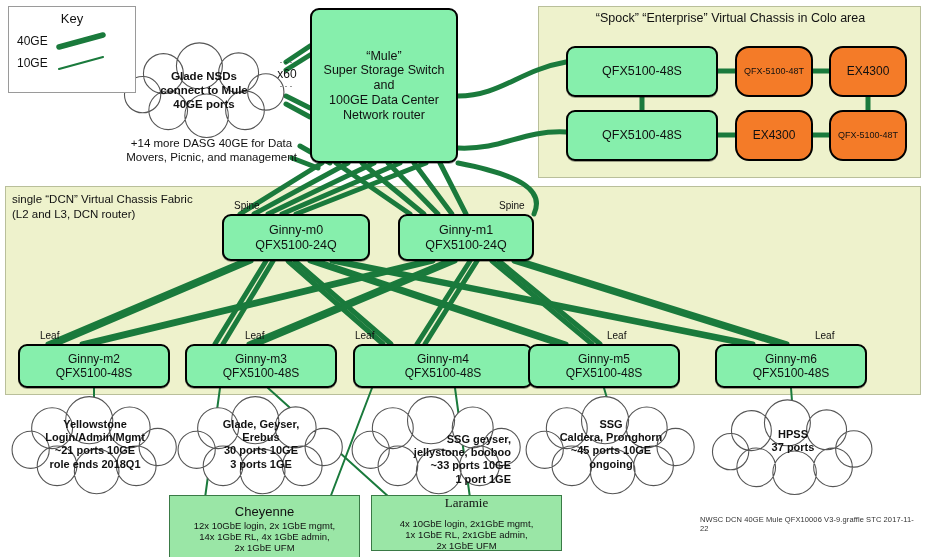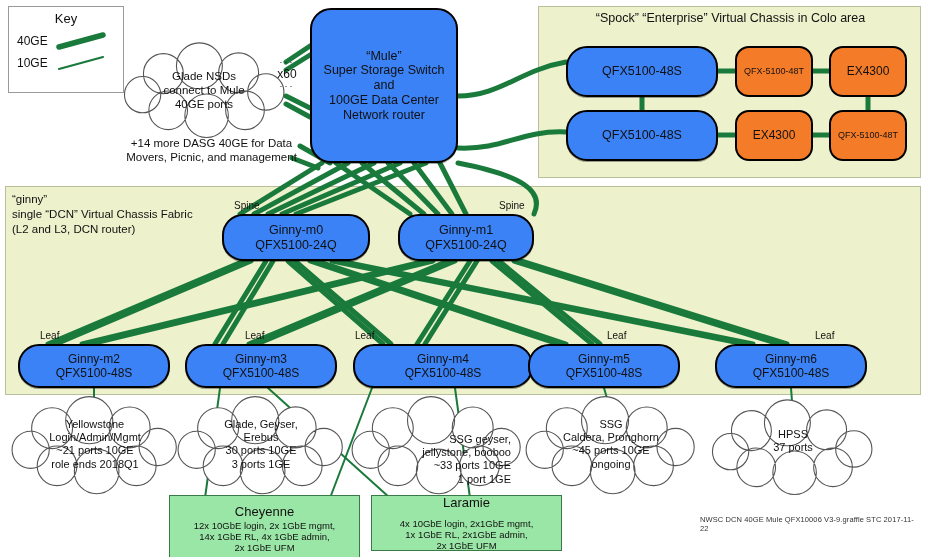--- a/index.html
+++ b/index.html
@@ -2,30 +2,30 @@
 <html><head>
 <meta charset="utf-8">
 <style>
   html,body{margin:0;padding:0;background:#fff;}
   body{width:926px;height:557px;overflow:hidden;
        font-family:"Liberation Sans",sans-serif;color:#111;}
   #stage{position:relative;width:926px;height:557px;}
   svg#canvas{position:absolute;left:0;top:0;width:926px;height:557px;}
   .node{position:absolute;box-sizing:border-box;display:flex;flex-direction:column;
         align-items:center;justify-content:center;text-align:center;line-height:1.18;}
-  .sw{background:#3b82f6;border:2.5px solid #000;border-radius:21px;
+  .sw{background:#86efac;border:2.5px solid #000;border-radius:9px;
       box-shadow:0 1px 0 rgba(0,0,0,.35);}
   .sw-orange{background:#f47b28;border:2.5px solid #000;border-radius:14px;}
   .greenbox{background:#9ae6a6;border:1px solid #3a7a46;}
   .region{position:absolute;background:#eef2cc;border:1px solid #b9bf9a;box-sizing:border-box;}
   .plainlabel{position:absolute;}
   .keybox{position:absolute;background:#fff;border:1px solid #9a9a9a;box-sizing:border-box;}
   .tiny{font-size:9px;}
   .lbl-leaf{position:absolute;font-size:10px;color:#111;}
-  .cloudtext{position:absolute;text-align:center;line-height:1.2;font-size:11px;}
+  .cloudtext{position:absolute;text-align:center;line-height:1.2;font-size:11px;font-weight:bold;}
   .footer{position:absolute;font-size:7.5px;color:#333;letter-spacing:.1px;}
 </style>
 </head>
 <body>
 
 <div id="stage">
 
   <div class="region" style="left:538px;top:6px;width:383px;height:172px;"></div>
   <div class="region" style="left:5px;top:186px;width:916px;height:209px;"></div>
 
@@ -89,21 +89,21 @@
     <g id="clouds-layer" stroke="#555" stroke-width="1.1" fill="#ffffff">
         <path d="M 124.465 94.68 a 18.134999999999998 18.134999999999998 0 1 0 36.269999999999996 0 a 18.134999999999998 18.134999999999998 0 1 0 -36.269999999999996 0 M 143.4515 73.62 a 19.948500000000003 19.948500000000003 0 1 0 39.897000000000006 0 a 19.948500000000003 19.948500000000003 0 1 0 -39.897000000000006 0 M 176.429 65.82 a 22.971 22.971 0 1 0 45.942 0 a 22.971 22.971 0 1 0 -45.942 0 M 218.6515 72.84 a 19.948500000000003 19.948500000000003 0 1 0 39.897000000000006 0 a 19.948500000000003 19.948500000000003 0 1 0 -39.897000000000006 0 M 247.66500000000002 91.95 a 18.134999999999998 18.134999999999998 0 1 0 36.269999999999996 0 a 18.134999999999998 18.134999999999998 0 1 0 -36.269999999999996 0 M 225.656 110.28 a 19.344 19.344 0 1 0 38.688 0 a 19.344 19.344 0 1 0 -38.688 0 M 184.838 115.74000000000001 a 21.762 21.762 0 1 0 43.524 0 a 21.762 21.762 0 1 0 -43.524 0 M 148.856 110.28 a 19.344 19.344 0 1 0 38.688 0 a 19.344 19.344 0 1 0 -38.688 0" fill="#ffffff" stroke="#555" stroke-width="1.1"></path>
         <path d="M 12.04999999999999 449.8 a 18.6 18.6 0 1 0 37.2 0 a 18.6 18.6 0 1 0 -37.2 0 M 31.64 428.2 a 20.46 20.46 0 1 0 40.92 0 a 20.46 20.46 0 1 0 -40.92 0 M 65.66499999999999 420.2 a 23.56 23.56 0 1 0 47.12 0 a 23.56 23.56 0 1 0 -47.12 0 M 109.19 427.4 a 20.46 20.46 0 1 0 40.92 0 a 20.46 20.46 0 1 0 -40.92 0 M 139.1 447 a 18.6 18.6 0 1 0 37.2 0 a 18.6 18.6 0 1 0 -37.2 0 M 116.41 465.8 a 19.840000000000003 19.840000000000003 0 1 0 39.68000000000001 0 a 19.840000000000003 19.840000000000003 0 1 0 -39.68000000000001 0 M 74.33000000000001 471.4 a 22.319999999999997 22.319999999999997 0 1 0 44.63999999999999 0 a 22.319999999999997 22.319999999999997 0 1 0 -44.63999999999999 0 M 37.209999999999994 465.8 a 19.840000000000003 19.840000000000003 0 1 0 39.68000000000001 0 a 19.840000000000003 19.840000000000003 0 1 0 -39.68000000000001 0" fill="#ffffff" stroke="#555" stroke-width="1.1"></path>
         <path d="M 178.04999999999998 449.8 a 18.6 18.6 0 1 0 37.2 0 a 18.6 18.6 0 1 0 -37.2 0 M 197.64 428.2 a 20.46 20.46 0 1 0 40.92 0 a 20.46 20.46 0 1 0 -40.92 0 M 231.665 420.2 a 23.56 23.56 0 1 0 47.12 0 a 23.56 23.56 0 1 0 -47.12 0 M 275.19 427.4 a 20.46 20.46 0 1 0 40.92 0 a 20.46 20.46 0 1 0 -40.92 0 M 305.09999999999997 447 a 18.6 18.6 0 1 0 37.2 0 a 18.6 18.6 0 1 0 -37.2 0 M 282.40999999999997 465.8 a 19.840000000000003 19.840000000000003 0 1 0 39.68000000000001 0 a 19.840000000000003 19.840000000000003 0 1 0 -39.68000000000001 0 M 240.32999999999998 471.4 a 22.319999999999997 22.319999999999997 0 1 0 44.63999999999999 0 a 22.319999999999997 22.319999999999997 0 1 0 -44.63999999999999 0 M 203.21 465.8 a 19.840000000000003 19.840000000000003 0 1 0 39.68000000000001 0 a 19.840000000000003 19.840000000000003 0 1 0 -39.68000000000001 0" fill="#ffffff" stroke="#555" stroke-width="1.1"></path>
         <path d="M 352.09999999999997 449.8 a 18.6 18.6 0 1 0 37.2 0 a 18.6 18.6 0 1 0 -37.2 0 M 372.34000000000003 428.2 a 20.46 20.46 0 1 0 40.92 0 a 20.46 20.46 0 1 0 -40.92 0 M 407.49 420.2 a 23.56 23.56 0 1 0 47.12 0 a 23.56 23.56 0 1 0 -47.12 0 M 452.24 427.4 a 20.46 20.46 0 1 0 40.92 0 a 20.46 20.46 0 1 0 -40.92 0 M 483 447 a 18.6 18.6 0 1 0 37.2 0 a 18.6 18.6 0 1 0 -37.2 0 M 459.65999999999997 465.8 a 19.840000000000003 19.840000000000003 0 1 0 39.68000000000001 0 a 19.840000000000003 19.840000000000003 0 1 0 -39.68000000000001 0 M 416.38 471.4 a 22.319999999999997 22.319999999999997 0 1 0 44.63999999999999 0 a 22.319999999999997 22.319999999999997 0 1 0 -44.63999999999999 0 M 378.05999999999995 465.8 a 19.840000000000003 19.840000000000003 0 1 0 39.68000000000001 0 a 19.840000000000003 19.840000000000003 0 1 0 -39.68000000000001 0" fill="#ffffff" stroke="#555" stroke-width="1.1"></path>
         <path d="M 526.1 449.8 a 18.6 18.6 0 1 0 37.2 0 a 18.6 18.6 0 1 0 -37.2 0 M 546.3399999999999 428.2 a 20.46 20.46 0 1 0 40.92 0 a 20.46 20.46 0 1 0 -40.92 0 M 581.49 420.2 a 23.56 23.56 0 1 0 47.12 0 a 23.56 23.56 0 1 0 -47.12 0 M 626.24 427.4 a 20.46 20.46 0 1 0 40.92 0 a 20.46 20.46 0 1 0 -40.92 0 M 657 447 a 18.6 18.6 0 1 0 37.2 0 a 18.6 18.6 0 1 0 -37.2 0 M 633.66 465.8 a 19.840000000000003 19.840000000000003 0 1 0 39.68000000000001 0 a 19.840000000000003 19.840000000000003 0 1 0 -39.68000000000001 0 M 590.38 471.4 a 22.319999999999997 22.319999999999997 0 1 0 44.63999999999999 0 a 22.319999999999997 22.319999999999997 0 1 0 -44.63999999999999 0 M 552.06 465.8 a 19.840000000000003 19.840000000000003 0 1 0 39.68000000000001 0 a 19.840000000000003 19.840000000000003 0 1 0 -39.68000000000001 0" fill="#ffffff" stroke="#555" stroke-width="1.1"></path>
         <path d="M 712.465 451.68 a 18.134999999999998 18.134999999999998 0 1 0 36.269999999999996 0 a 18.134999999999998 18.134999999999998 0 1 0 -36.269999999999996 0 M 731.4515 430.62 a 19.948500000000003 19.948500000000003 0 1 0 39.897000000000006 0 a 19.948500000000003 19.948500000000003 0 1 0 -39.897000000000006 0 M 764.429 422.82 a 22.971 22.971 0 1 0 45.942 0 a 22.971 22.971 0 1 0 -45.942 0 M 806.6515 429.84 a 19.948500000000003 19.948500000000003 0 1 0 39.897000000000006 0 a 19.948500000000003 19.948500000000003 0 1 0 -39.897000000000006 0 M 835.665 448.95 a 18.134999999999998 18.134999999999998 0 1 0 36.269999999999996 0 a 18.134999999999998 18.134999999999998 0 1 0 -36.269999999999996 0 M 813.656 467.28 a 19.344 19.344 0 1 0 38.688 0 a 19.344 19.344 0 1 0 -38.688 0 M 772.838 472.74 a 21.762 21.762 0 1 0 43.524 0 a 21.762 21.762 0 1 0 -43.524 0 M 736.856 467.28 a 19.344 19.344 0 1 0 38.688 0 a 19.344 19.344 0 1 0 -38.688 0" fill="#ffffff" stroke="#555" stroke-width="1.1"></path>
       </g>
   </svg>
 
-  <div class="keybox" style="left:8px;top:6px;width:116px;height:87px;">
+  <div class="keybox" style="left:8px;top:6px;width:128px;height:87px;">
     <div style="text-align:center;font-size:13px;padding-top:4px;">Key</div>
     <div style="display:flex;align-items:center;margin:6px 0 0 8px;">
       <span style="font-size:12px;width:38px;">40GE</span>
       <svg width="52" height="18">
         <line x1="4" y1="15" x2="48" y2="3" stroke="#1a7a3c" stroke-width="5.5" stroke-linecap="round"></line>
       </svg>
     </div>
     <div style="display:flex;align-items:center;margin:4px 0 0 8px;">
       <span style="font-size:12px;width:38px;">10GE</span>
       <svg width="52" height="18">
@@ -152,21 +152,20 @@
     <span>QFX5100-48S</span>
   </div>
   <div class="node sw-orange" style="left:735px;top:110px;width:78px;height:51px;font-size:12px;">
     <span>EX4300</span>
   </div>
   <div class="node sw-orange" style="left:829px;top:110px;width:78px;height:51px;font-size:9px;">
     <span>QFX-5100-48T</span>
   </div>
 
   <div class="plainlabel" style="left:12px;top:192px;width:250px;font-size:11.5px;line-height:1.3;">
-    <div>“ginny”</div>
     <div>single “DCN” Virtual Chassis Fabric</div>
     <div>(L2 and L3, DCN router)</div>
   </div>
 
   <div class="lbl-leaf" style="left:234px;top:200px;">Spine</div>
   <div class="node sw" style="left:222px;top:214px;width:148px;height:47px;font-size:12.5px;">
     <span>Ginny-m0</span>
     <span>QFX5100-24Q</span>
   </div>
 
@@ -235,21 +234,21 @@
     <div>37 ports</div>
   </div>
 
   <div class="node greenbox" style="left:169px;top:495px;width:191px;height:67px;font-size:9.5px;">
     <div style="font-size:13px;margin-bottom:1px;">Cheyenne</div>
     <div>12x 10GbE login, 2x 1GbE mgmt,</div>
     <div>14x 1GbE RL, 4x 1GbE admin,</div>
     <div>2x 1GbE UFM</div>
   </div>
   <div class="node greenbox" style="left:371px;top:495px;width:191px;height:56px;font-size:9.5px;">
-    <div style="font-size:13px;margin-bottom:8px;">Laramie</div>
+    <div style="font-size:13px;margin-bottom:8px;font-family:Liberation Serif, serif;">Laramie</div>
     <div>4x 10GbE login, 2x1GbE mgmt,</div>
     <div>1x 1GbE RL,  2x1GbE admin,</div>
     <div>2x 1GbE UFM</div>
   </div>
 
   <div class="footer" style="left:700px;top:515px;width:220px;text-align:left;">NWSC DCN 40GE Mule QFX10006 V3-9.graffle STC 2017-11-22</div>
 
 </div>
 
 </body></html>

